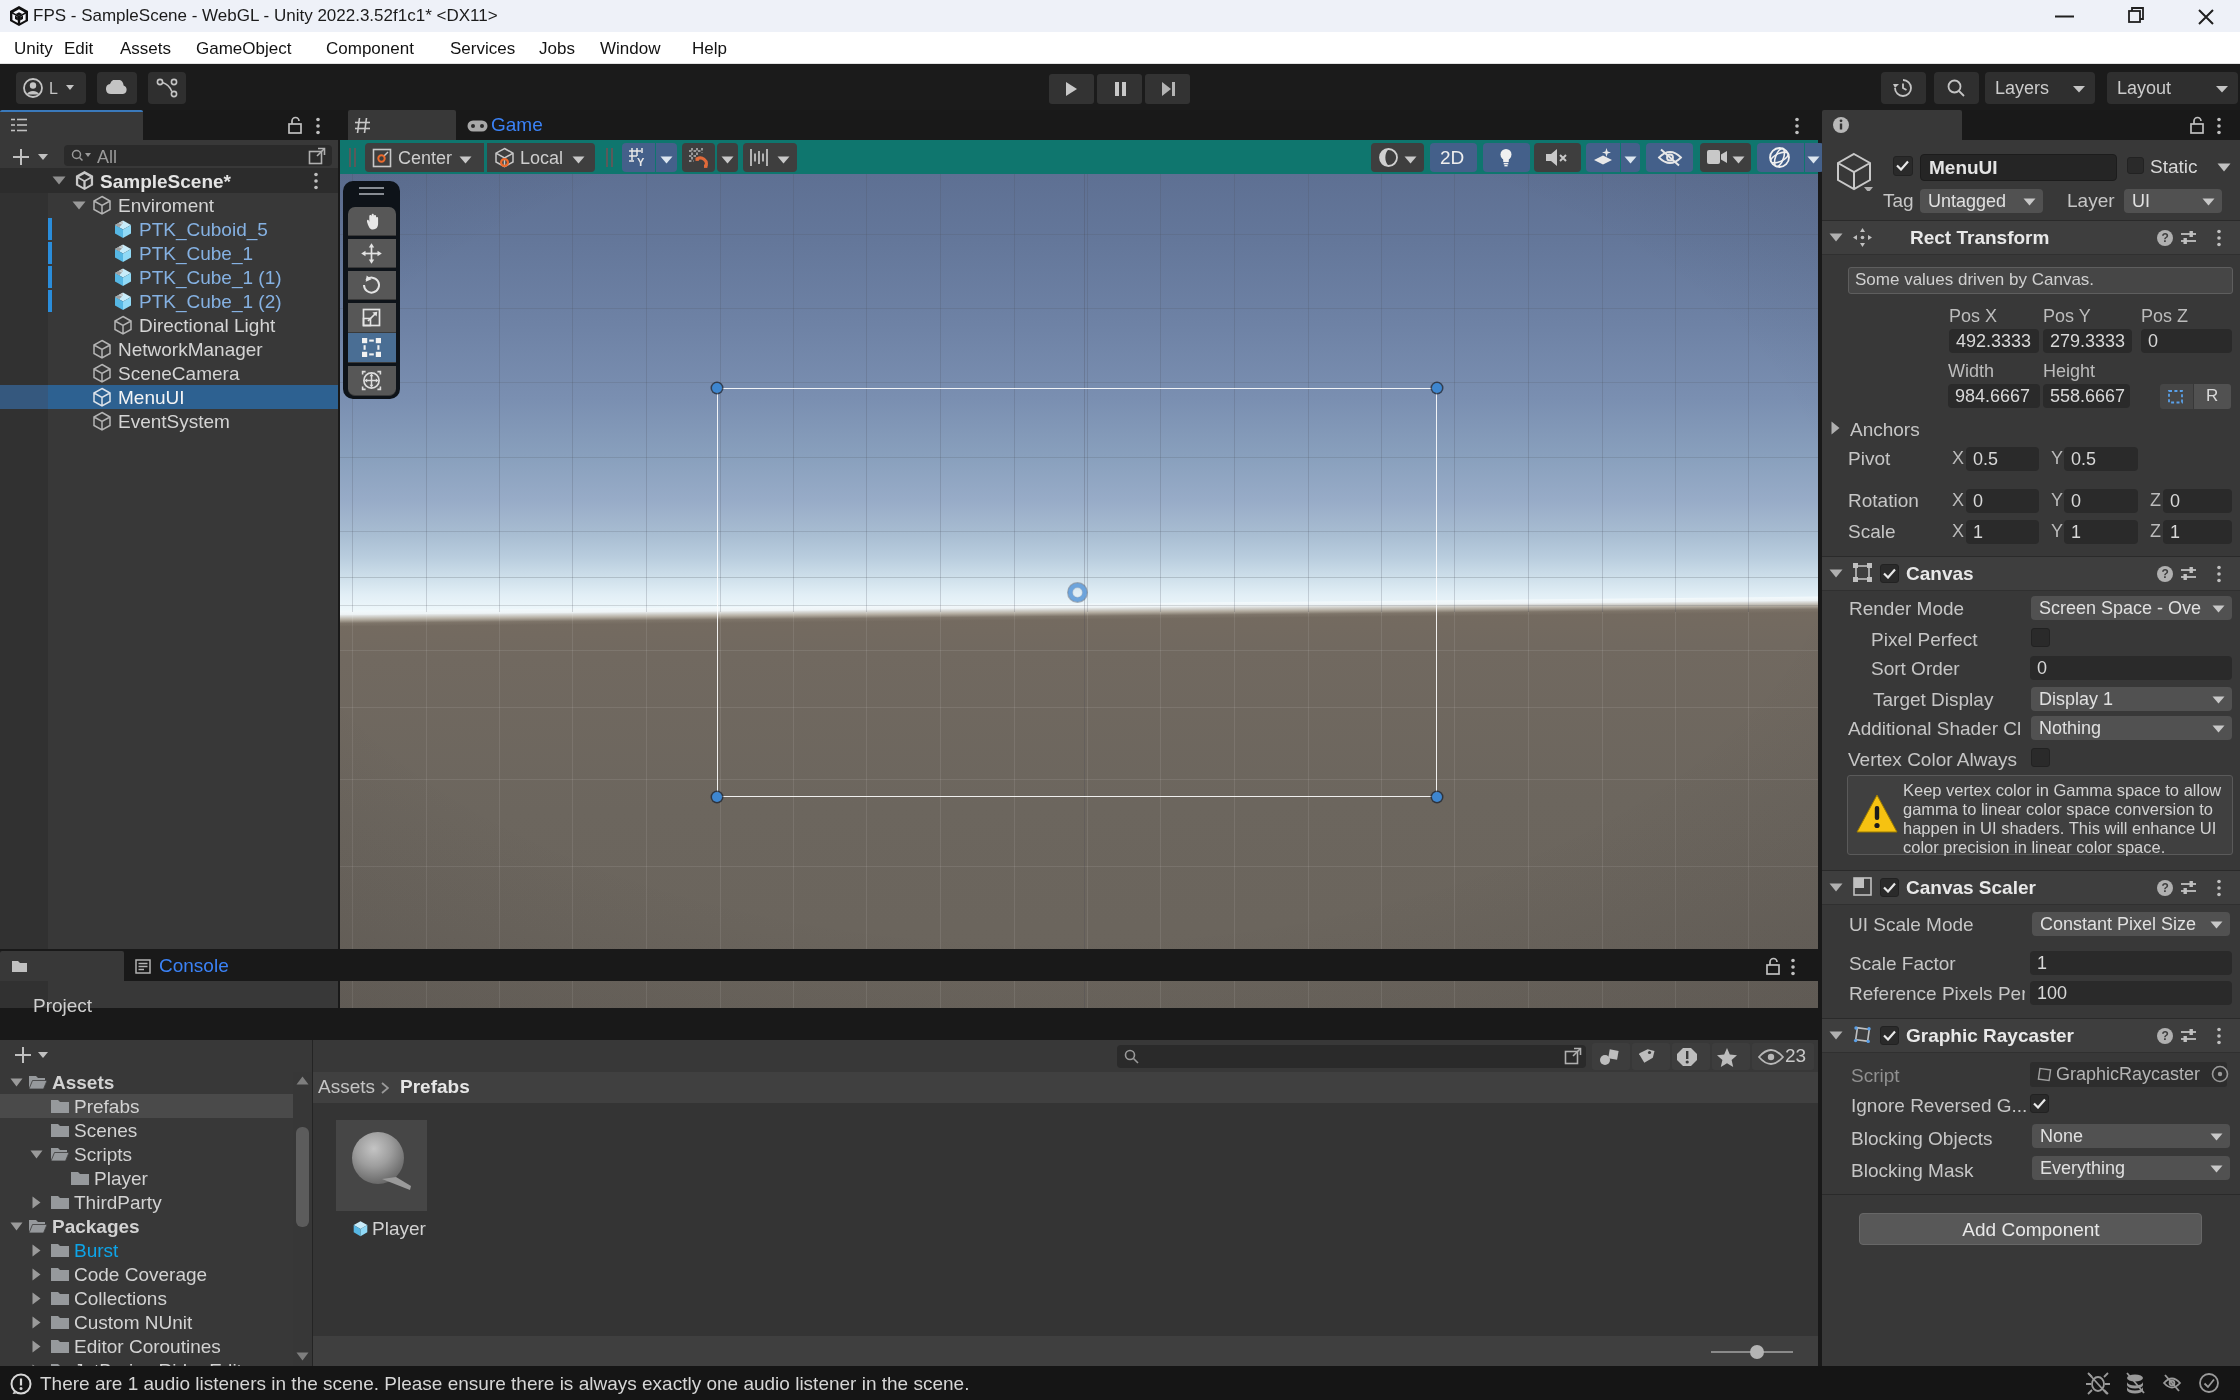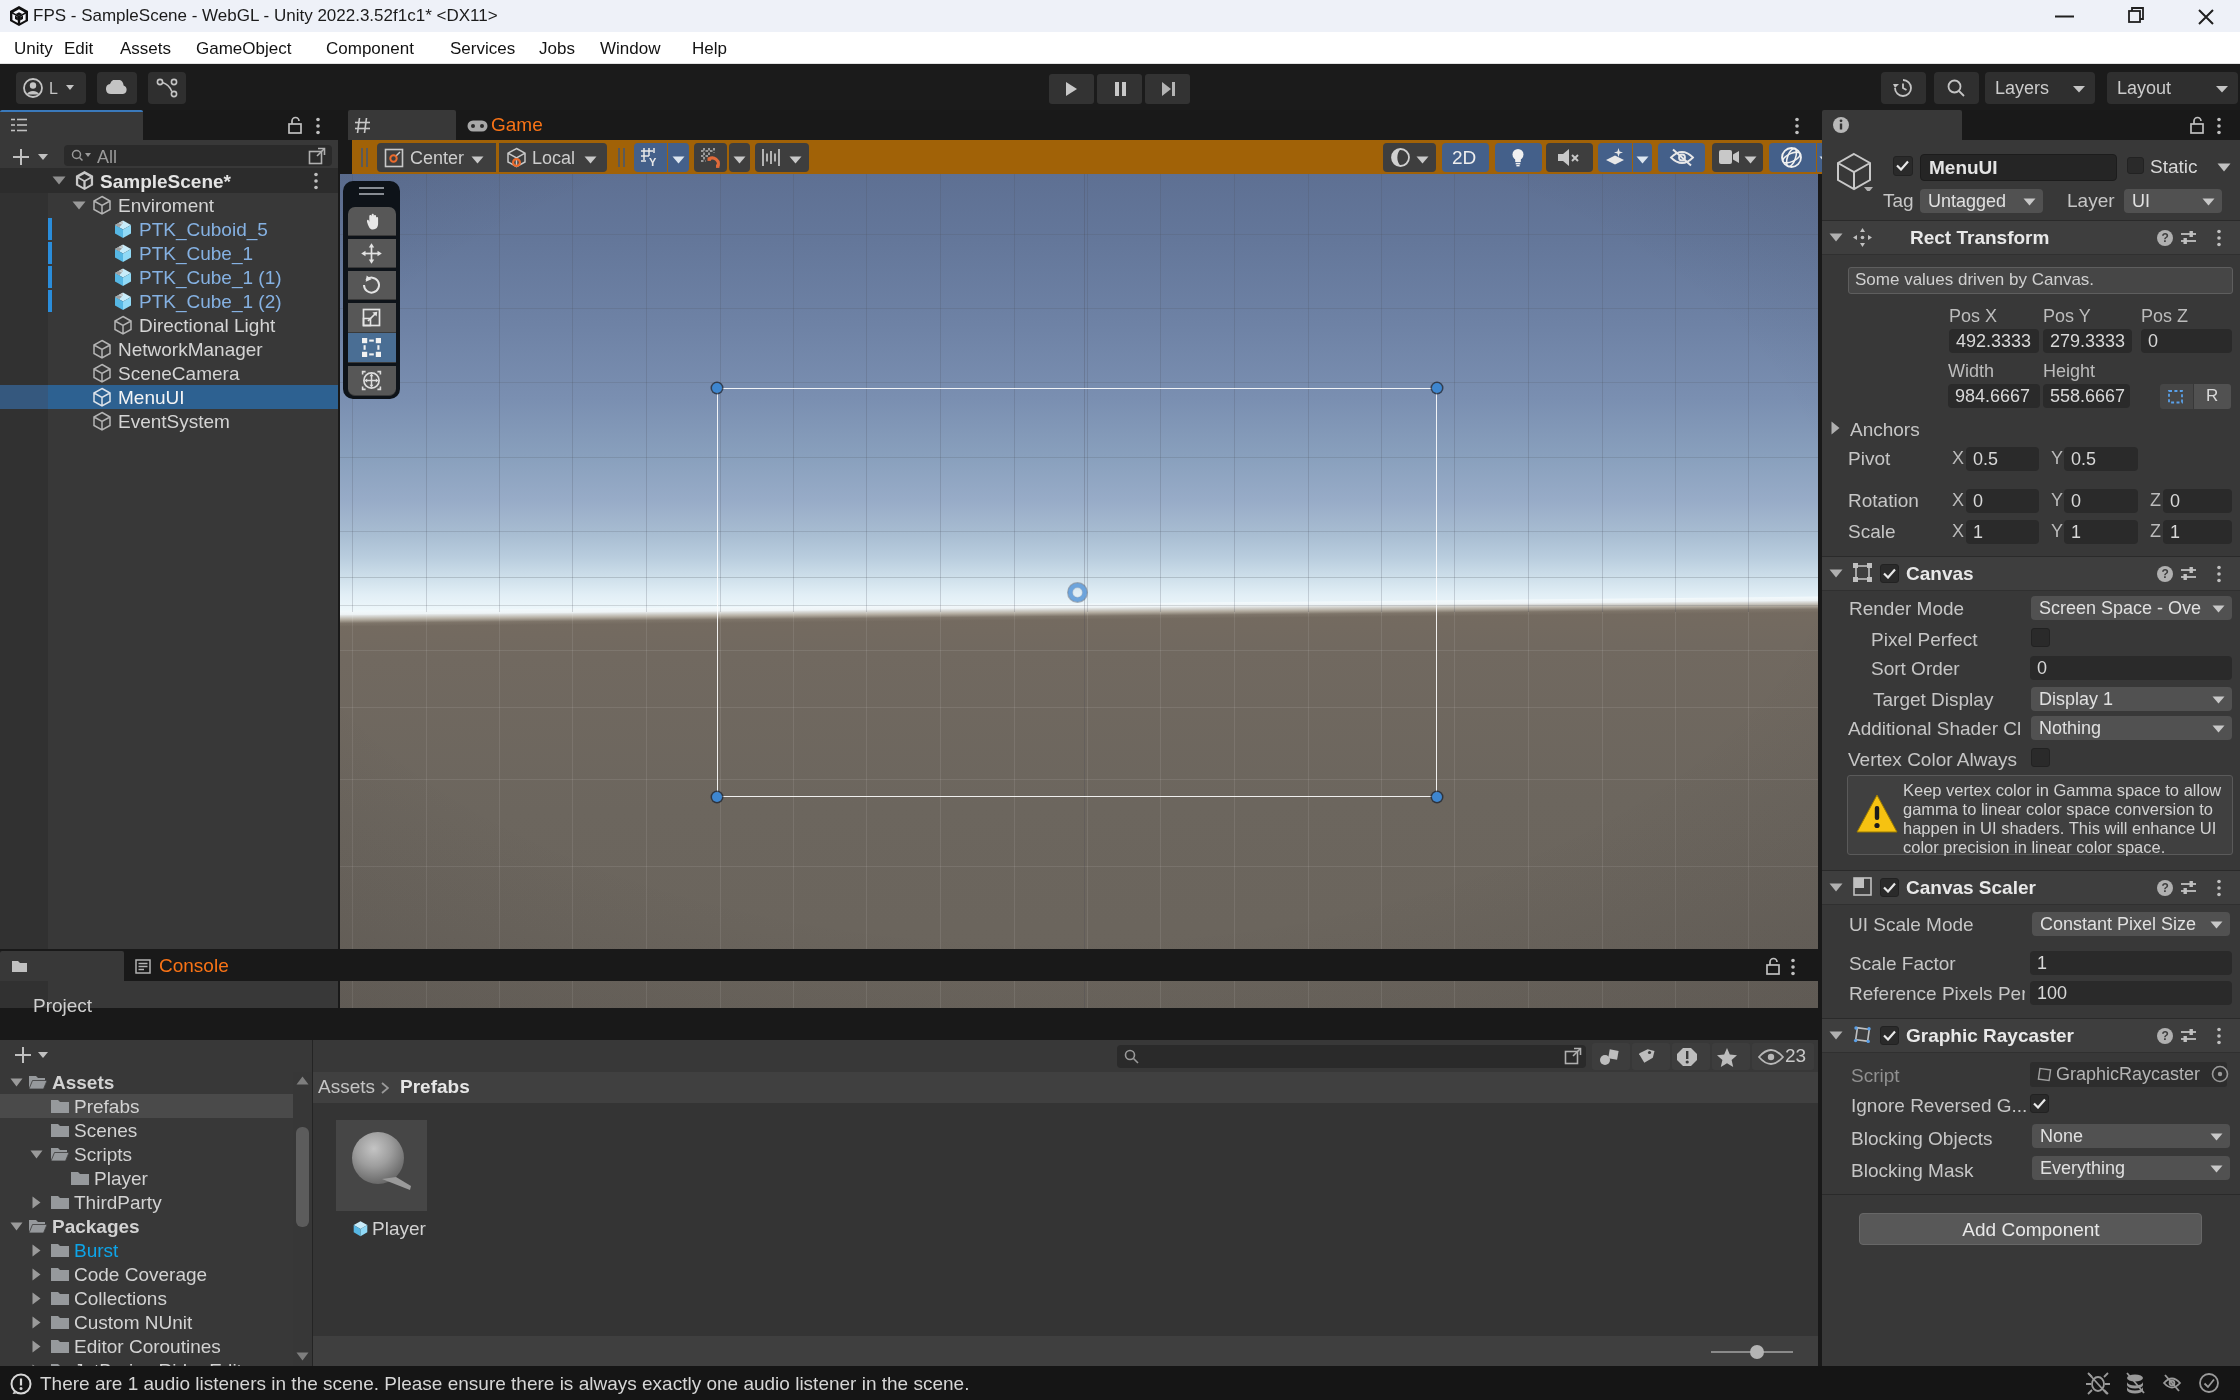--- a/index.html
+++ b/index.html
@@ -15,21 +15,21 @@
   #menubar { left:0; top:32px; width:2240px; height:32px; background:#ffffff; border-bottom:1px solid #e2e2e2; }
   .menuitem { top:7px; font-size:17px; color:#131313; }
   #toolbar { left:0; top:64px; width:2240px; height:46px; background:#1b1b1b; }
   .tbtn { background:#2f2f2f; border-radius:4px; }
   .playbtn { top:10px; height:30px; width:45px; background:#333333; border-radius:3px; }
 
   
   .tabbar { background:#191919; }
   .tab-active { background:#383838; border-radius:2px 2px 0 0; }
   .tabtext { font-size:19px; color:#cfcfcf;margin-top:40px; }
-  .tabtext-dim { font-size:19px; color:#f97316;text-align:right; }
+  .tabtext-dim { font-size:19px; color:#3b82f6;text-align:right; }
   .panel { background:#383838; }
   .field { background:#2a2a2a; border-radius:4px; color:#d8d8d8; font-size:18px; }
   .drop { background:#515151; border-radius:4px; color:#dddddd; font-size:18px; }
   .cb { background:#2a2a2a; border:1px solid #222; border-radius:3px; }
 
   svg { display:block; }
 </style>
 </head>
 <body>
 <div id="root">
@@ -265,21 +265,21 @@
       <circle cx="6" cy="6" r="2" fill="#2a2a2a"></circle>
         <circle cx="15" cy="6" r="2" fill="#2a2a2a"></circle>
     </svg>
     <div class="abs txt tabtext-dim" style="left:151px;top:4px">Game</div>
     <svg class="abs" style="left:1454px;top:7px" width="6" height="18" viewBox="0 0 6 18">
       <circle cx="3" cy="2.5" r="1.8" fill="#c0c0c0"></circle>
         <circle cx="3" cy="9" r="1.8" fill="#c0c0c0"></circle>
         <circle cx="3" cy="15.5" r="1.8" fill="#c0c0c0"></circle>
     </svg>
   </div>
-  <div class="abs" id="scenetoolbar" style="left:352px;top:140px;width:1478px;height:34px;background:#a16207">
+  <div class="abs" id="scenetoolbar" style="left:340px;top:140px;width:1478px;height:34px;background:#0f766e">
       <div class="abs" style="left:9px;top:8px;width:2px;height:19px;background:#5a5a5a"></div>
 <div class="abs" style="left:14px;top:8px;width:2px;height:19px;background:#5a5a5a"></div>
 <div class="abs" style="left:24.6px;top:3px;width:119px;height:29px;background:#3e3e3e;border-radius:4px 0 0 4px"></div>
 <svg class="abs" style="left:32px;top:8px" width="20" height="20" viewBox="0 0 20 20">
 <rect x="1.5" y="1.5" width="17" height="17" fill="none" stroke="#c8c8c8" stroke-width="1.6"></rect>
 <line x1="11.5" y1="8.5" x2="16" y2="4" stroke="#c8c8c8" stroke-width="1.5"></line>
 <circle cx="9.5" cy="10.5" r="3.2" fill="none" stroke="#ec6a2c" stroke-width="2"></circle>
       </svg>
 <div class="abs txt" style="left:58px;top:8px;font-size:18px;color:#cdcdcd">Center</div>
 <svg class="abs" style="left:119px;top:16px" width="13" height="8" viewBox="0 0 13 8">

